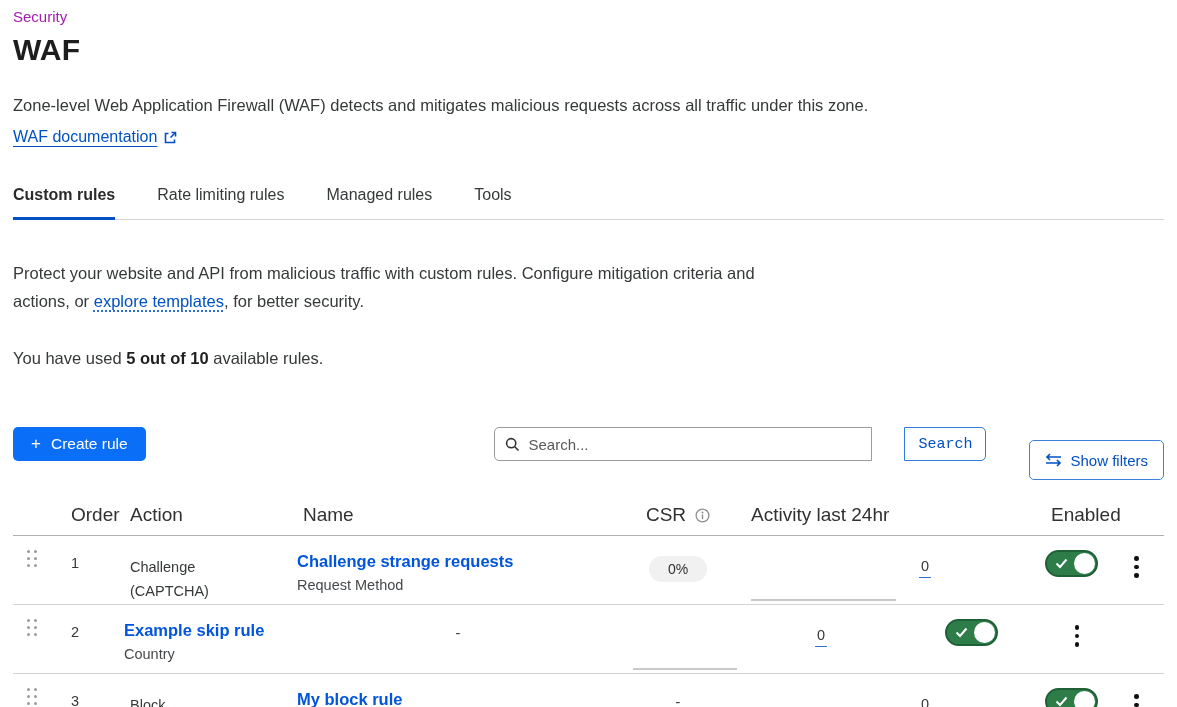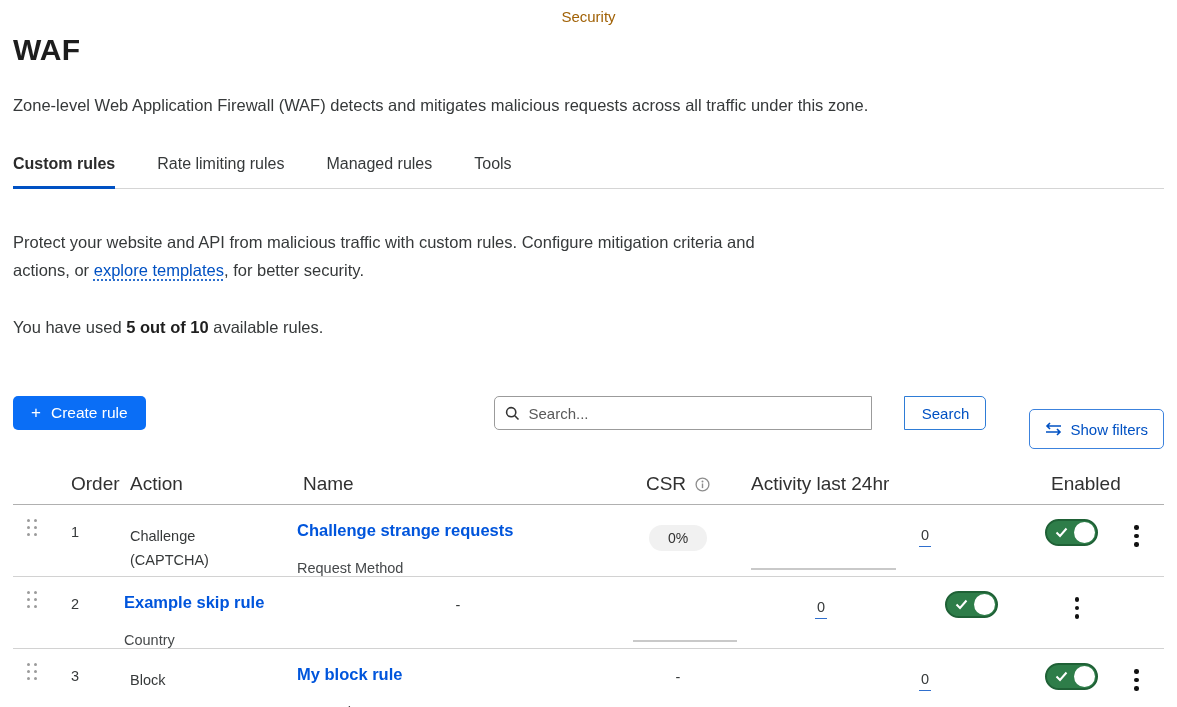--- a/index.html
+++ b/index.html
@@ -1,21 +1,21 @@
 <!DOCTYPE html>
 <html><head>
 <meta charset="utf-8">
 <style>
   * { box-sizing: border-box; margin: 0; padding: 0; }
   html,body { width:1177px; height:707px; background:#fff; overflow:hidden; }
   body { font-family:"Liberation Sans", sans-serif; color:#36393a; }
   .page { padding:8px 13px 0 13px; width:1177px; }
 
   
-  .breadcrumb { font-size:15px; color:#a16207;text-align:center; }
+  .breadcrumb { font-size:15px; color:#a21caf; }
   .title { font-size:30px; font-weight:bold; color:#1d1d1d; margin-top:8px; letter-spacing:.2px; }
   .desc { font-size:16.5px; margin-top:29px; color:#36393a; }
   .doclink-row { margin-top:13px; display:flex; align-items:center; gap:6px; }
   a.doclink { font-size:16px; color:#0051c3; text-decoration:underline; text-underline-offset:4px; }
 
   
   .tabs { margin-top:30px; display:flex; gap:42px; border-bottom:1px solid #d5d5d5; }
   .tab { font-size:16px; color:#36393a; padding:10px 0 13px 0; cursor:pointer; border-bottom:3px solid transparent; margin-bottom:-1px; }
   .tab.active { font-weight:bold; color:#2b2b2b; border-bottom:3px solid #0051c3; }
 
@@ -31,38 +31,38 @@
     background:#0a6ef6; color:#fff; font-size:15.5px; border:none; border-radius:5px; cursor:pointer;
     font-family:"Liberation Sans", sans-serif; }
   .btn-create .plus { font-size:17px; font-weight:normal; }
   .search-group { display:flex; align-items:center;gap:33px; }
   .search-wrap { display:flex; align-items:center; width:378px; height:34px; border:1px solid #9b9b9b;
     border-radius:5px 0 0 5px; padding:0 10px; background:#fff; }
   .search-wrap input { border:none; outline:none; font-size:15px; color:#444; width:100%; margin-left:8px;
     font-family:"Liberation Sans", sans-serif; }
   .search-wrap input::placeholder { color:#595959; }
   .btn-search { height:34px; width:82px; background:#fff; border:1px solid #2e7cd6; border-radius:0 5px 5px 0;
-    color:#0051c3; font-size:15px; cursor:pointer; margin-left:-1px; font-family:Liberation Sans, sans-serif; }
+    color:#0051c3; font-size:15px; cursor:pointer; margin-left:-1px; font-family:Liberation Mono, monospace; }
   .btn-filters { height:40px; margin-left:10px; display:flex; align-items:center; gap:8px; padding:0 15px;
     background:#fff; border:1px solid #3c82dd; border-radius:5px; color:#0051c3; font-size:15px; cursor:pointer;
     font-family:"Liberation Sans", sans-serif;margin-top:32px; }
 
   
   .table { margin-top:24px; }
   .trow, .thead { display:grid; grid-template-columns:47px 64px 173px 322px 118px 168px 40px 1fr 64px 55px; }
   .thead { border-bottom:1px solid #b0b0b0; padding-bottom:9px; font-size:19px; color:#313131; align-items:center; }
   .th { padding-left:6px; }
   .th.csr { display:flex; align-items:center; justify-content:center; gap:9px; padding-left:0; }
   .trow { border-bottom:1px solid #d2d2d2; min-height:69px; align-items:flex-start; padding-top:10px; }
   .cell { font-size:14.5px; }
   .cell.order { padding-left:11px; padding-top:9px; }
   .cell.action { padding-left:6px; padding-top:9px; line-height:24px; color:#36393a; }
   .cell.name { padding-top:6px; }
   a.rule-link { font-size:16.5px; font-weight:bold; color:#0055dc; text-decoration:none; }
-  .rule-field { font-size:14.5px; color:#45484a; margin-top:20px; }
+  .rule-field { font-size:14.5px; color:#45484a; margin-top:6px; }
   .cell.csr { display:flex; justify-content:center; padding-top:10px; }
   .pill { background:#f1f1f1; border-radius:13px; padding:5px 19px; font-size:14px; color:#313131; }
   .dash { padding-top:5px; }
   .cell.activity { height:58px; display:flex; align-items:flex-end; padding-left:14px; }
   .spark { width:145px; height:0; border-bottom:2px solid #c9c9c9; margin-bottom:3px; }
   .cell.count { padding-top:12px; text-align:center; }
   .count-link { color:#36393a; font-size:14.5px; border-bottom:1.5px solid #2f6fce; padding:0 2px 3px 2px; cursor:pointer; }
   .cell.enabled { padding-top:4px; }
   .cell.kebab-cell { display:flex; justify-content:center; padding-top:7px; }
 
@@ -82,20 +82,30 @@
 </style>
 </head>
 <body>
 
 <div class="page">
 
   <div class="breadcrumb">Security</div>
   <div class="title">WAF</div>
   <div class="desc">Zone-level Web Application Firewall (WAF) detects and mitigates malicious requests across all traffic under this zone.</div>
 
+  <div class="doclink-row">
+    <a class="doclink" href="#">WAF documentation</a>
+    <span style="display:flex;">
+      <svg width="15" height="15" viewBox="0 0 15 15" fill="none" stroke="#0051c3" stroke-width="1.6">
+        <path d="M5.5 3.5 H2.5 V12.5 H11.5 V9.5"></path>
+        <path d="M7.5 7.5 L12.5 2.5"></path>
+        <path d="M8.5 2.5 H12.5 V6.5"></path>
+      </svg>
+    </span>
+  </div>
 
   <div class="tabs">
     <div class="tab active">Custom rules</div>
     <div class="tab">Rate limiting rules</div>
     <div class="tab">Managed rules</div>
     <div class="tab">Tools</div>
   </div>
 
   <div class="intro">
     <span>Protect your website and API from malicious traffic with custom rules. Configure mitigation criteria and actions, or </span><a class="inline-link" href="#">explore templates</a><span>, for better security.</span>

